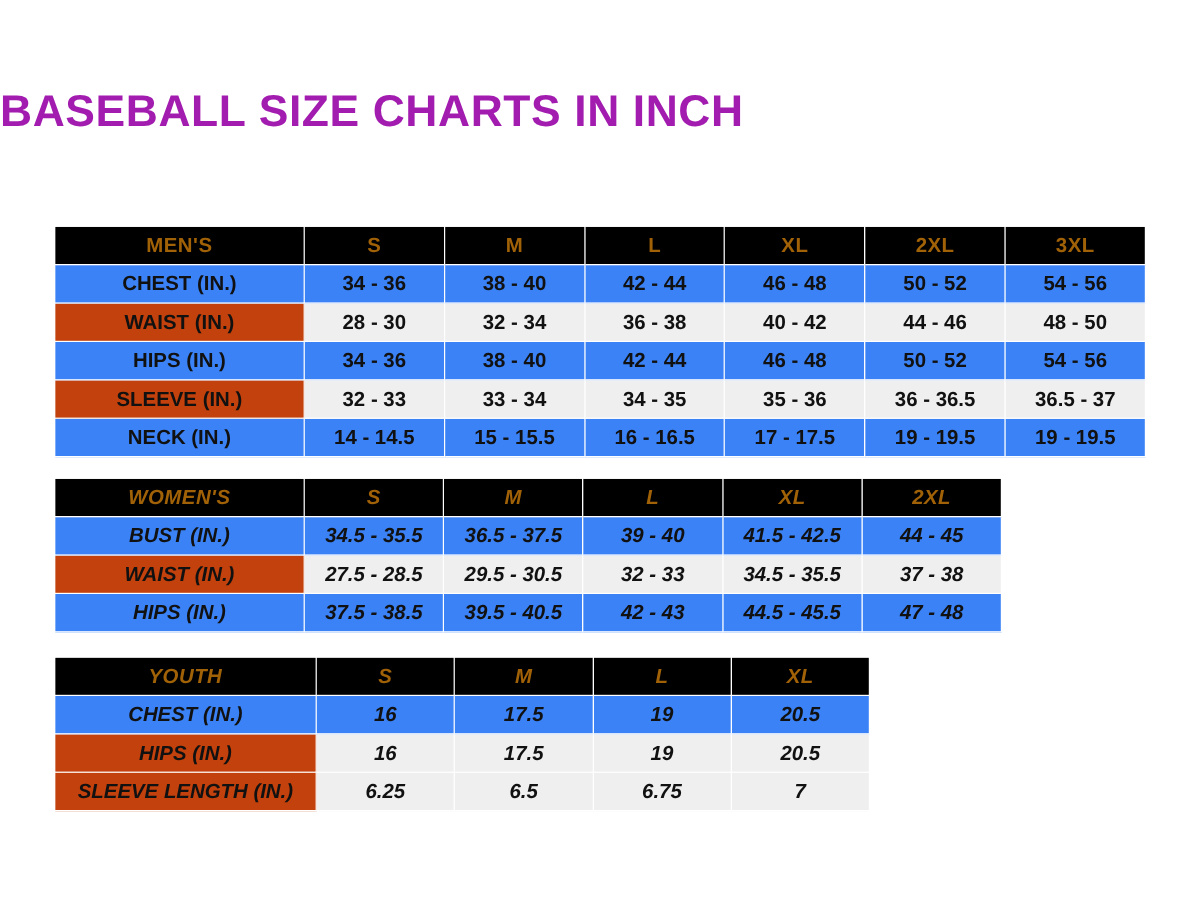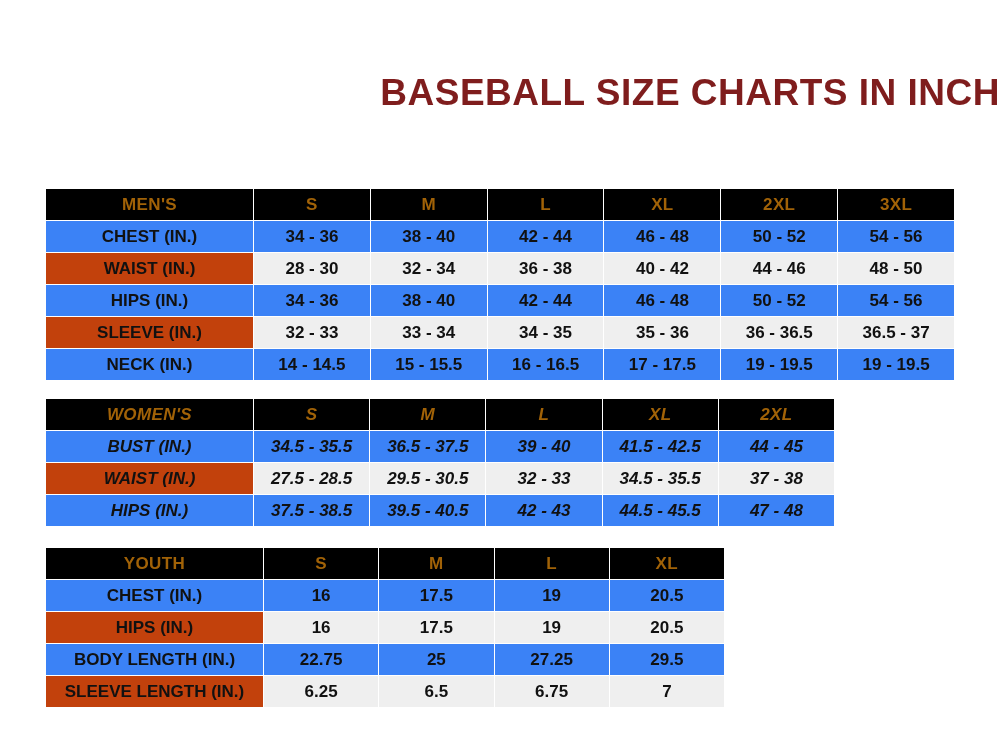--- a/index.html
+++ b/index.html
@@ -18,25 +18,25 @@
     position: relative;
     width: 1000px;
     height: 752px;
     background: #ffffff;
   }
   .title {
     position: absolute;
     top: 72px;
     left: 0;
     width: 1000px;
-    text-align: right;
+    text-align: left;
     font-size: 37px;
     font-weight: bold;
     letter-spacing: 0.5px;
-    color: #7f1d1d;
+    color: #a21caf;
   }
 
   table.size-table {
     position: absolute;
     border-collapse: collapse;
     table-layout: fixed;
     background: #ffffff;
   }
   table.size-table td, table.size-table th {
     border: 1px solid #ffffff;
@@ -72,21 +72,21 @@
     background: #c2410c;
   }
 
   
   #table-mens { top: 188px; left: 45px; width: 910px; }
   #table-mens col.labelcol { width: 208px; }
   
   #table-womens { top: 398px; left: 45px; width: 790px; font-style: italic; }
   #table-womens col.labelcol { width: 208px; }
   
-  #table-youth { top: 547px; left: 45px; width: 680px; }
+  #table-youth { top: 547px; left: 45px; width: 680px; font-style: italic; }
   #table-youth col.labelcol { width: 218px; }
 
   .rowlabel { font-weight: bold; }
 </style>
 </head>
 <body>
 
 <div class="page">
 
   <div class="title">BASEBALL SIZE CHARTS IN INCH</div>
@@ -233,27 +233,20 @@
           <td>19</td>
           <td>20.5</td>
         </tr>
         <tr class="even">
           <td class="rowlabel">HIPS (IN.)</td>
           <td>16</td>
           <td>17.5</td>
           <td>19</td>
           <td>20.5</td>
         </tr>
-        <tr class="odd">
-          <td class="rowlabel">BODY LENGTH (IN.)</td>
-          <td>22.75</td>
-          <td>25</td>
-          <td>27.25</td>
-          <td>29.5</td>
-        </tr>
         <tr class="even">
           <td class="rowlabel">SLEEVE LENGTH (IN.)</td>
           <td>6.25</td>
           <td>6.5</td>
           <td>6.75</td>
           <td>7</td>
         </tr>
       </tbody>
   </table>
 

